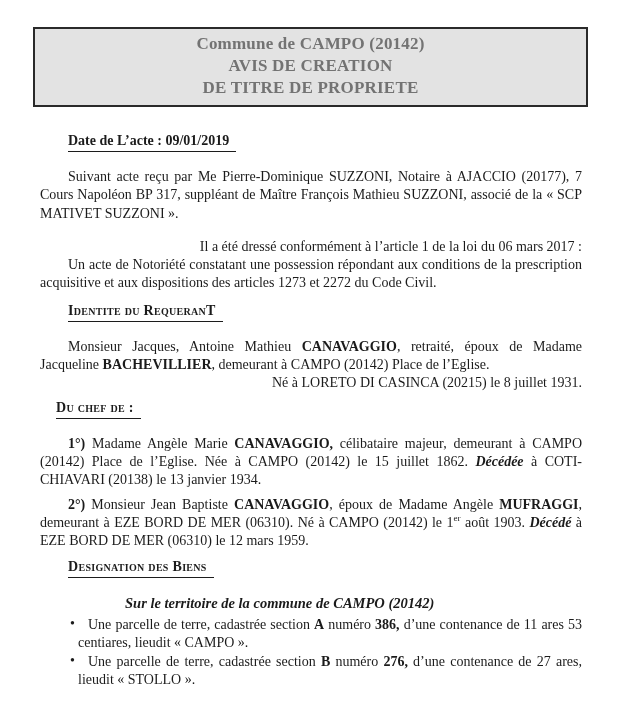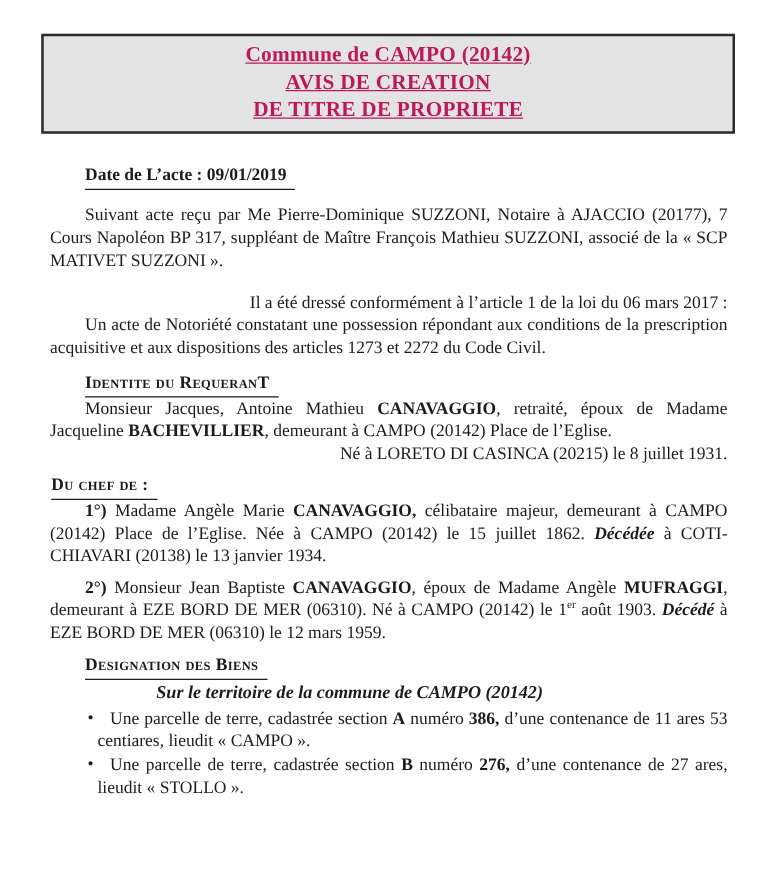--- a/index.html
+++ b/index.html
@@ -27,40 +27,39 @@
     border: 2px solid #2a2a2a;
     text-align: center;
     padding-top: 4px;
     box-sizing: content-box;
   }
   .header-line {
     font-weight: bold;
     font-size: 17px;
     line-height: 22px;
     letter-spacing: 0.2px;
-    color: #be185d;
-    text-decoration: underline;
+    color: #737373;
   }
   
   .content {
     position: absolute;
     left: 40px;
     top: 103px;
     width: 542px;
   }
   .para {
     margin: 0;
     font-size: 14px;
     line-height: 18.3px;
     text-align: justify;
     text-indent: 28px;
   }
   .para.no-justify { text-align: right; }
   .heading {
-    margin: 1px;
+    margin: 16px;
     font-size: 14px;
     line-height: 18.5px;
     font-weight: bold;
   }
   .sc { font-variant: small-caps; letter-spacing: 0.3px; }
   .u-line {
     display: inline-block;
     border-bottom: 1.5px solid #1c1c1c;
     padding-right: 7px;
     padding-bottom: 0.5px;

